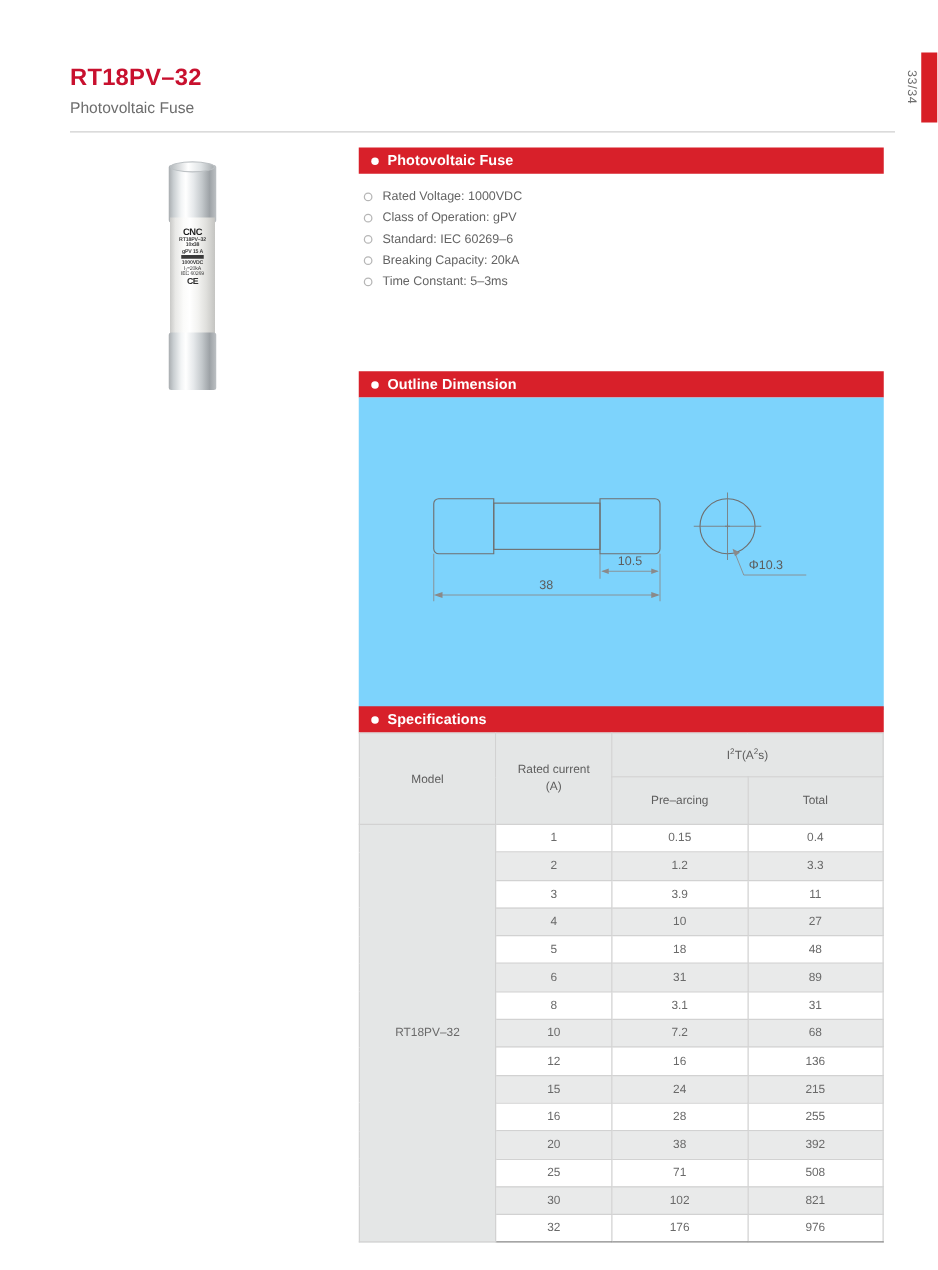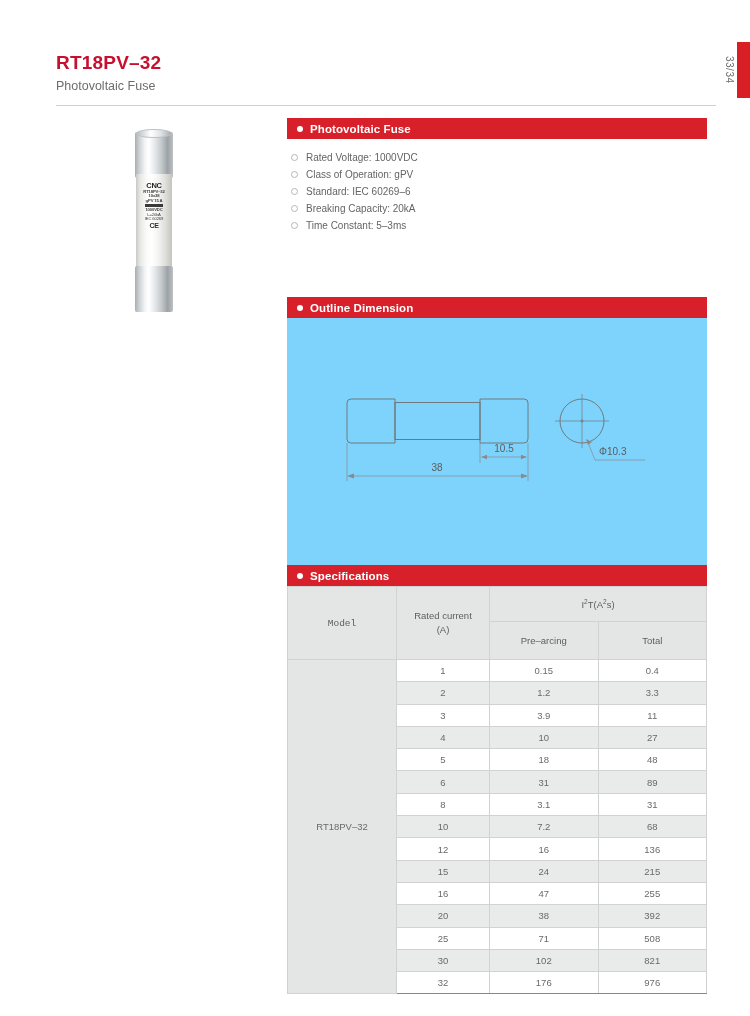--- a/index.html
+++ b/index.html
@@ -226,21 +226,21 @@
     border: 1px solid #d2d2d2;
     text-align: center;
     font-weight: normal;
   }
   .spec-table thead th {
     background: #e4e6e6;
     color: #5d5d5d;
     font-size: 9.5px;
     padding: 4px 2px;
   }
-  th.model-head { height: 55px; width: 104px; font-family: Liberation Mono, monospace; }
+  th.model-head { height: 55px; width: 104px; }
   th.rated-head { height: 55px; width: 88px; line-height: 1.5; }
   th.i2t-head { height: 26px; }
   th.sub-head { height: 29px; width: 114px; }
   td.model-cell {
     background: #e4e6e6;
     color: #6a6a6a;
     vertical-align: middle;
   }
   .spec-table tbody td { height: 21.3px; padding: 0; }
   tr.odd td.val { background: #ffffff; }
@@ -436,21 +436,21 @@
           <td class="val">16</td>
           <td class="val">136</td>
         </tr>
         <tr class="even">
           <td class="val">15</td>
           <td class="val">24</td>
           <td class="val">215</td>
         </tr>
         <tr class="odd">
           <td class="val">16</td>
-          <td class="val">47</td>
+          <td class="val">28</td>
           <td class="val">255</td>
         </tr>
         <tr class="even">
           <td class="val">20</td>
           <td class="val">38</td>
           <td class="val">392</td>
         </tr>
         <tr class="odd">
           <td class="val">25</td>
           <td class="val">71</td>

